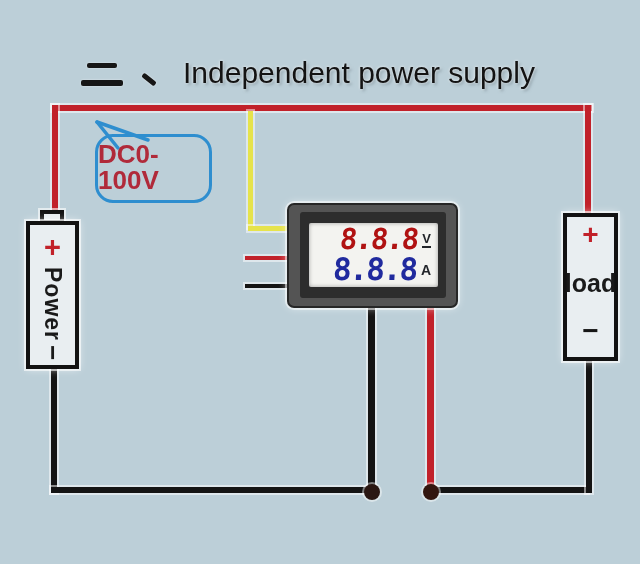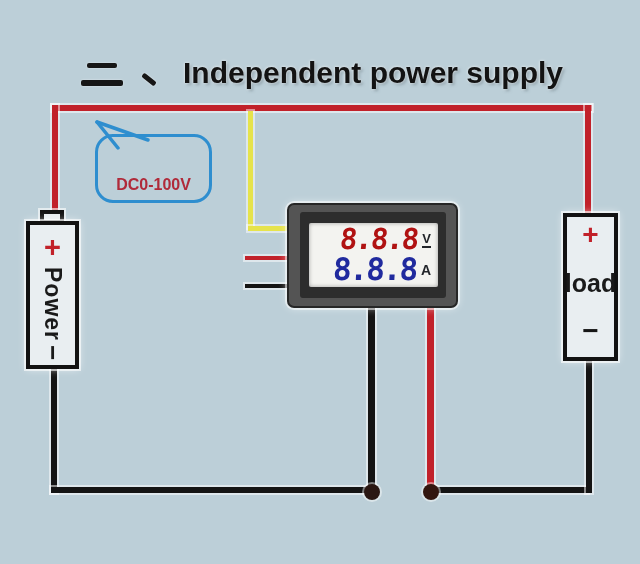--- a/index.html
+++ b/index.html
@@ -4,21 +4,21 @@
 <style>
   html,body{margin:0;padding:0;}
   #stage{
     position:relative;width:640px;height:564px;overflow:hidden;
     background:var(--background,#bccfd8);
     font-family:"Liberation Sans",sans-serif;
   }
   .abs{position:absolute;}
   
   .page-title{
-    font-weight:bold;font-size:30px;color:#131313;letter-spacing:0;
+    font-weight:normal;font-size:30px;color:#131313;letter-spacing:0;
     text-shadow:0 0 3px rgba(255,255,255,.85),2px 2px 3px rgba(110,125,135,.55);
     white-space:nowrap;
   }
   .cjk-bar{position:absolute;background:#161616;border-radius:2px;
     box-shadow:0 0 2px rgba(255,255,255,.7);}
   .visually-hidden{position:absolute;width:1px;height:1px;overflow:hidden;clip:rect(0 0 0 0);}
   
   .wire{position:absolute;box-shadow:0 0 0 2px rgba(255,255,255,.5);}
   .wire-red{background:var(--wire-red,#c1212a);}
   .wire-yellow{background:var(--wire-yellow,#e6e34c);}
@@ -58,21 +58,21 @@
   .seg-unit{font-weight:bold;color:#22252a;margin-left:5px;}
   .volt-unit{font-size:13px;border-bottom:2px solid #22252a;padding-bottom:1px;}
   .amp-unit{font-size:14px;}
   
   .callout{
     position:absolute;left:95px;top:134px;width:117px;height:69px;
     border:3px solid var(--callout-border,#2e8ecf);border-radius:18px;
     box-sizing:border-box;display:flex;align-items:flex-end;justify-content:center;
     padding-bottom:7px;
   }
-  .callout-label{color:var(--callout-text,#b02a3a);font-weight:bold;font-size:16px;line-height:1;}
+  .callout-label{color:var(--callout-text,#b02a3a);font-weight:bold;font-size:26px;line-height:1;}
   .supply-box{
     position:absolute;left:148px;top:244px;width:97px;height:59px;
     border:4px solid #111;box-sizing:border-box;
     box-shadow:0 0 0 2px rgba(255,255,255,.5);
     display:flex;align-items:flex-end;justify-content:flex-start;
     padding:0 0 3px 5px;
   }
   .supply-label{color:var(--label-red,#cc2a33);font-weight:bold;font-size:21px;line-height:1;}
 </style>
 </head>

